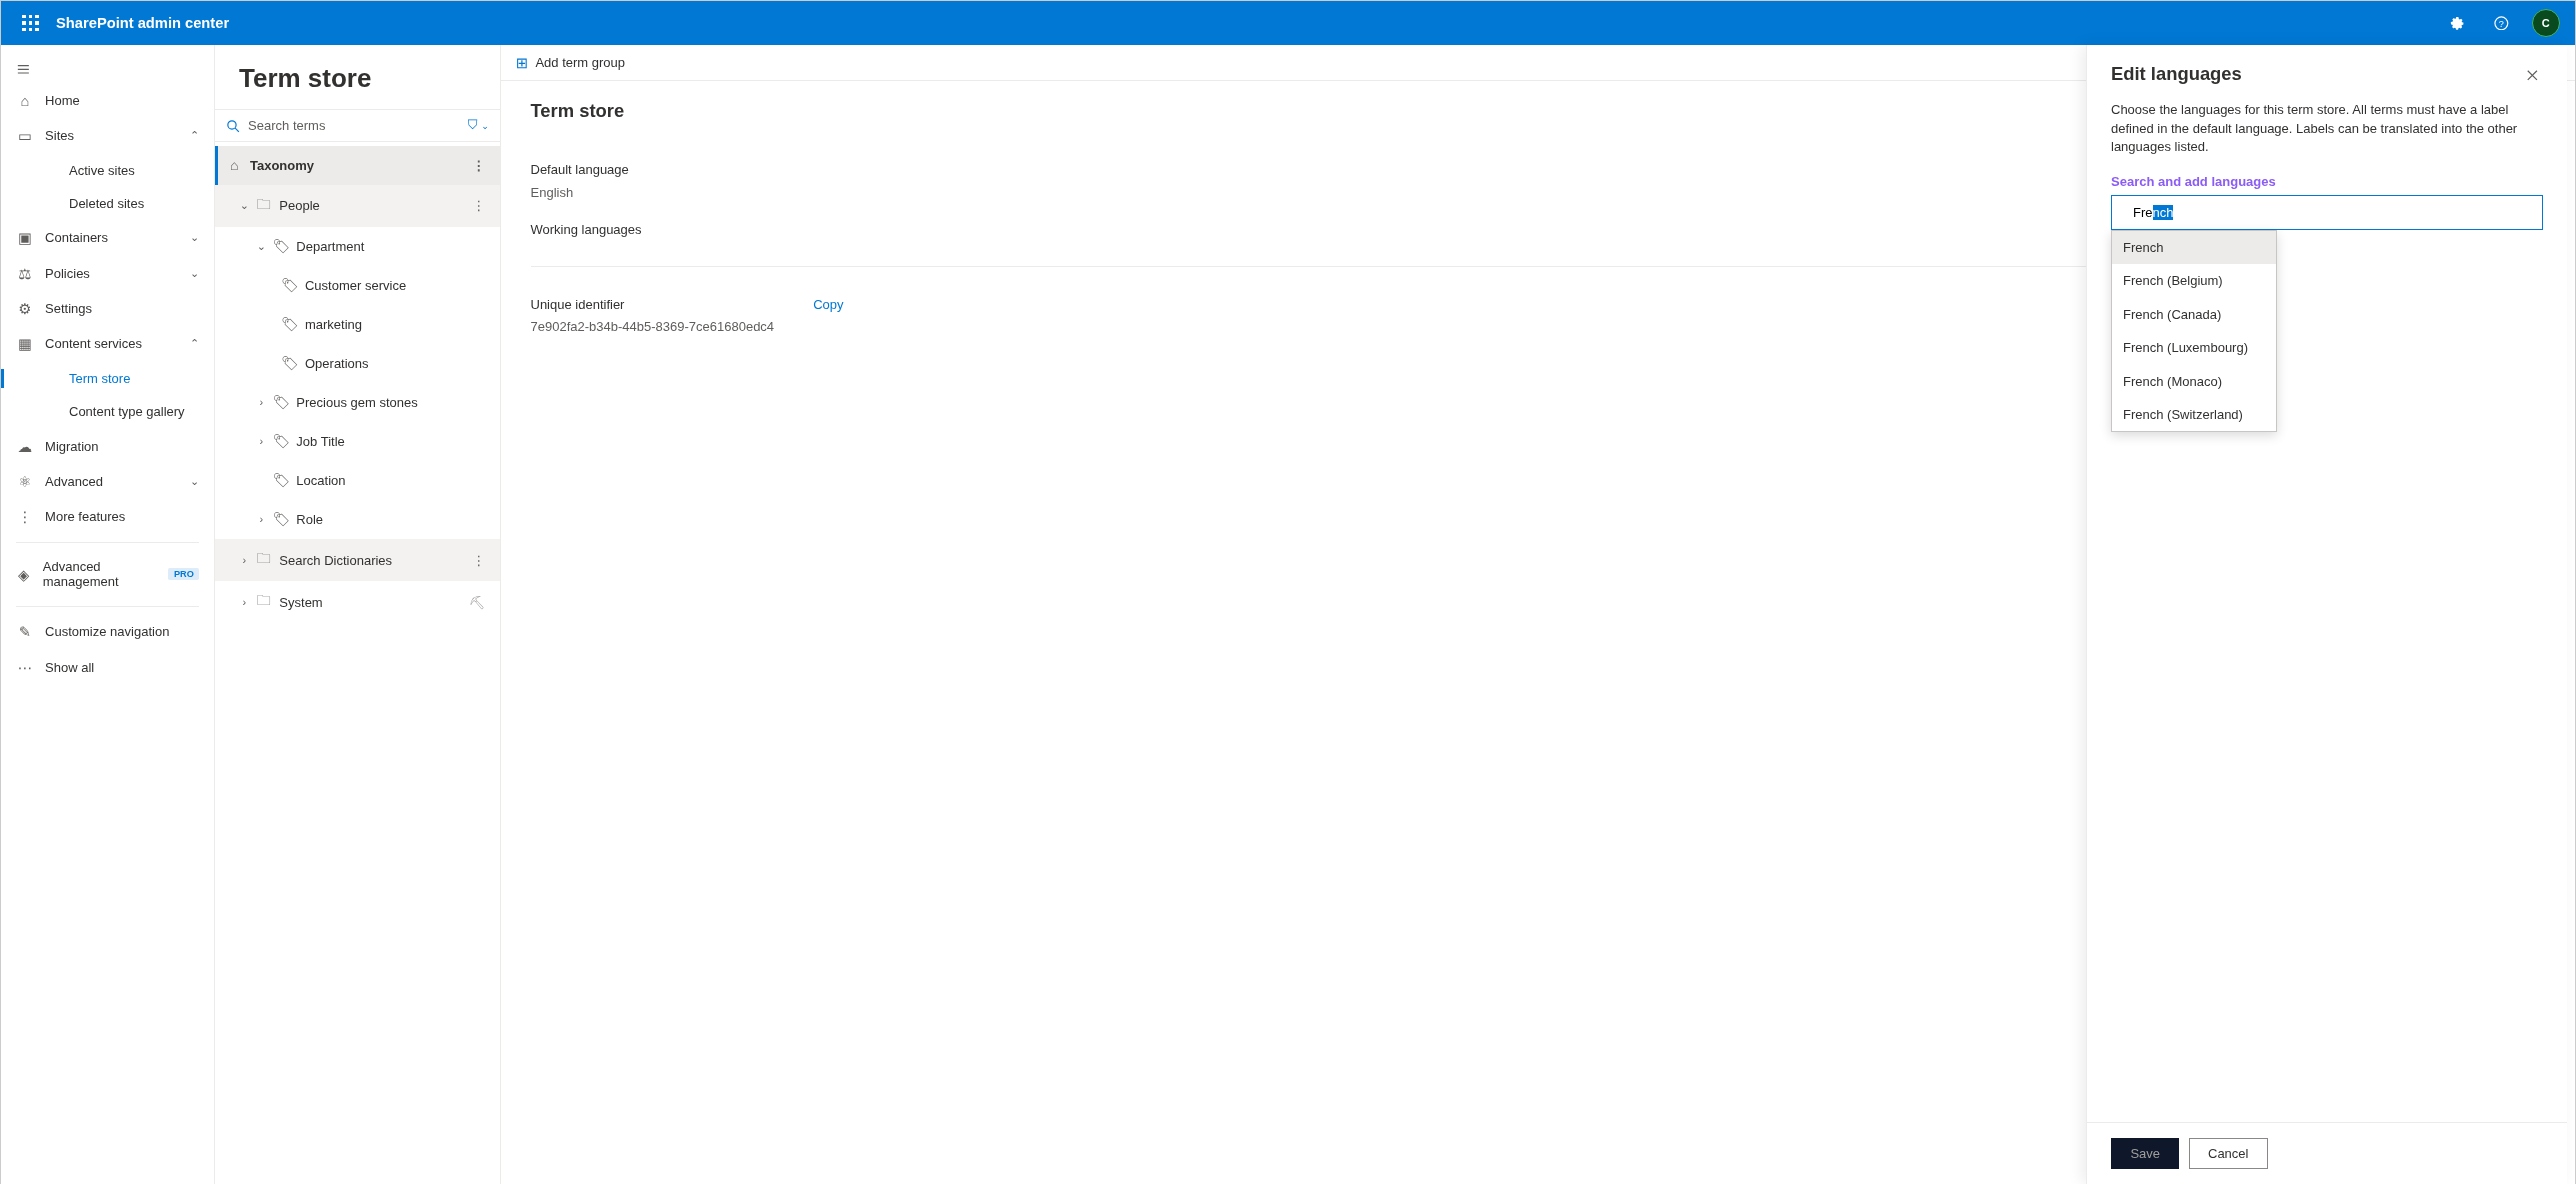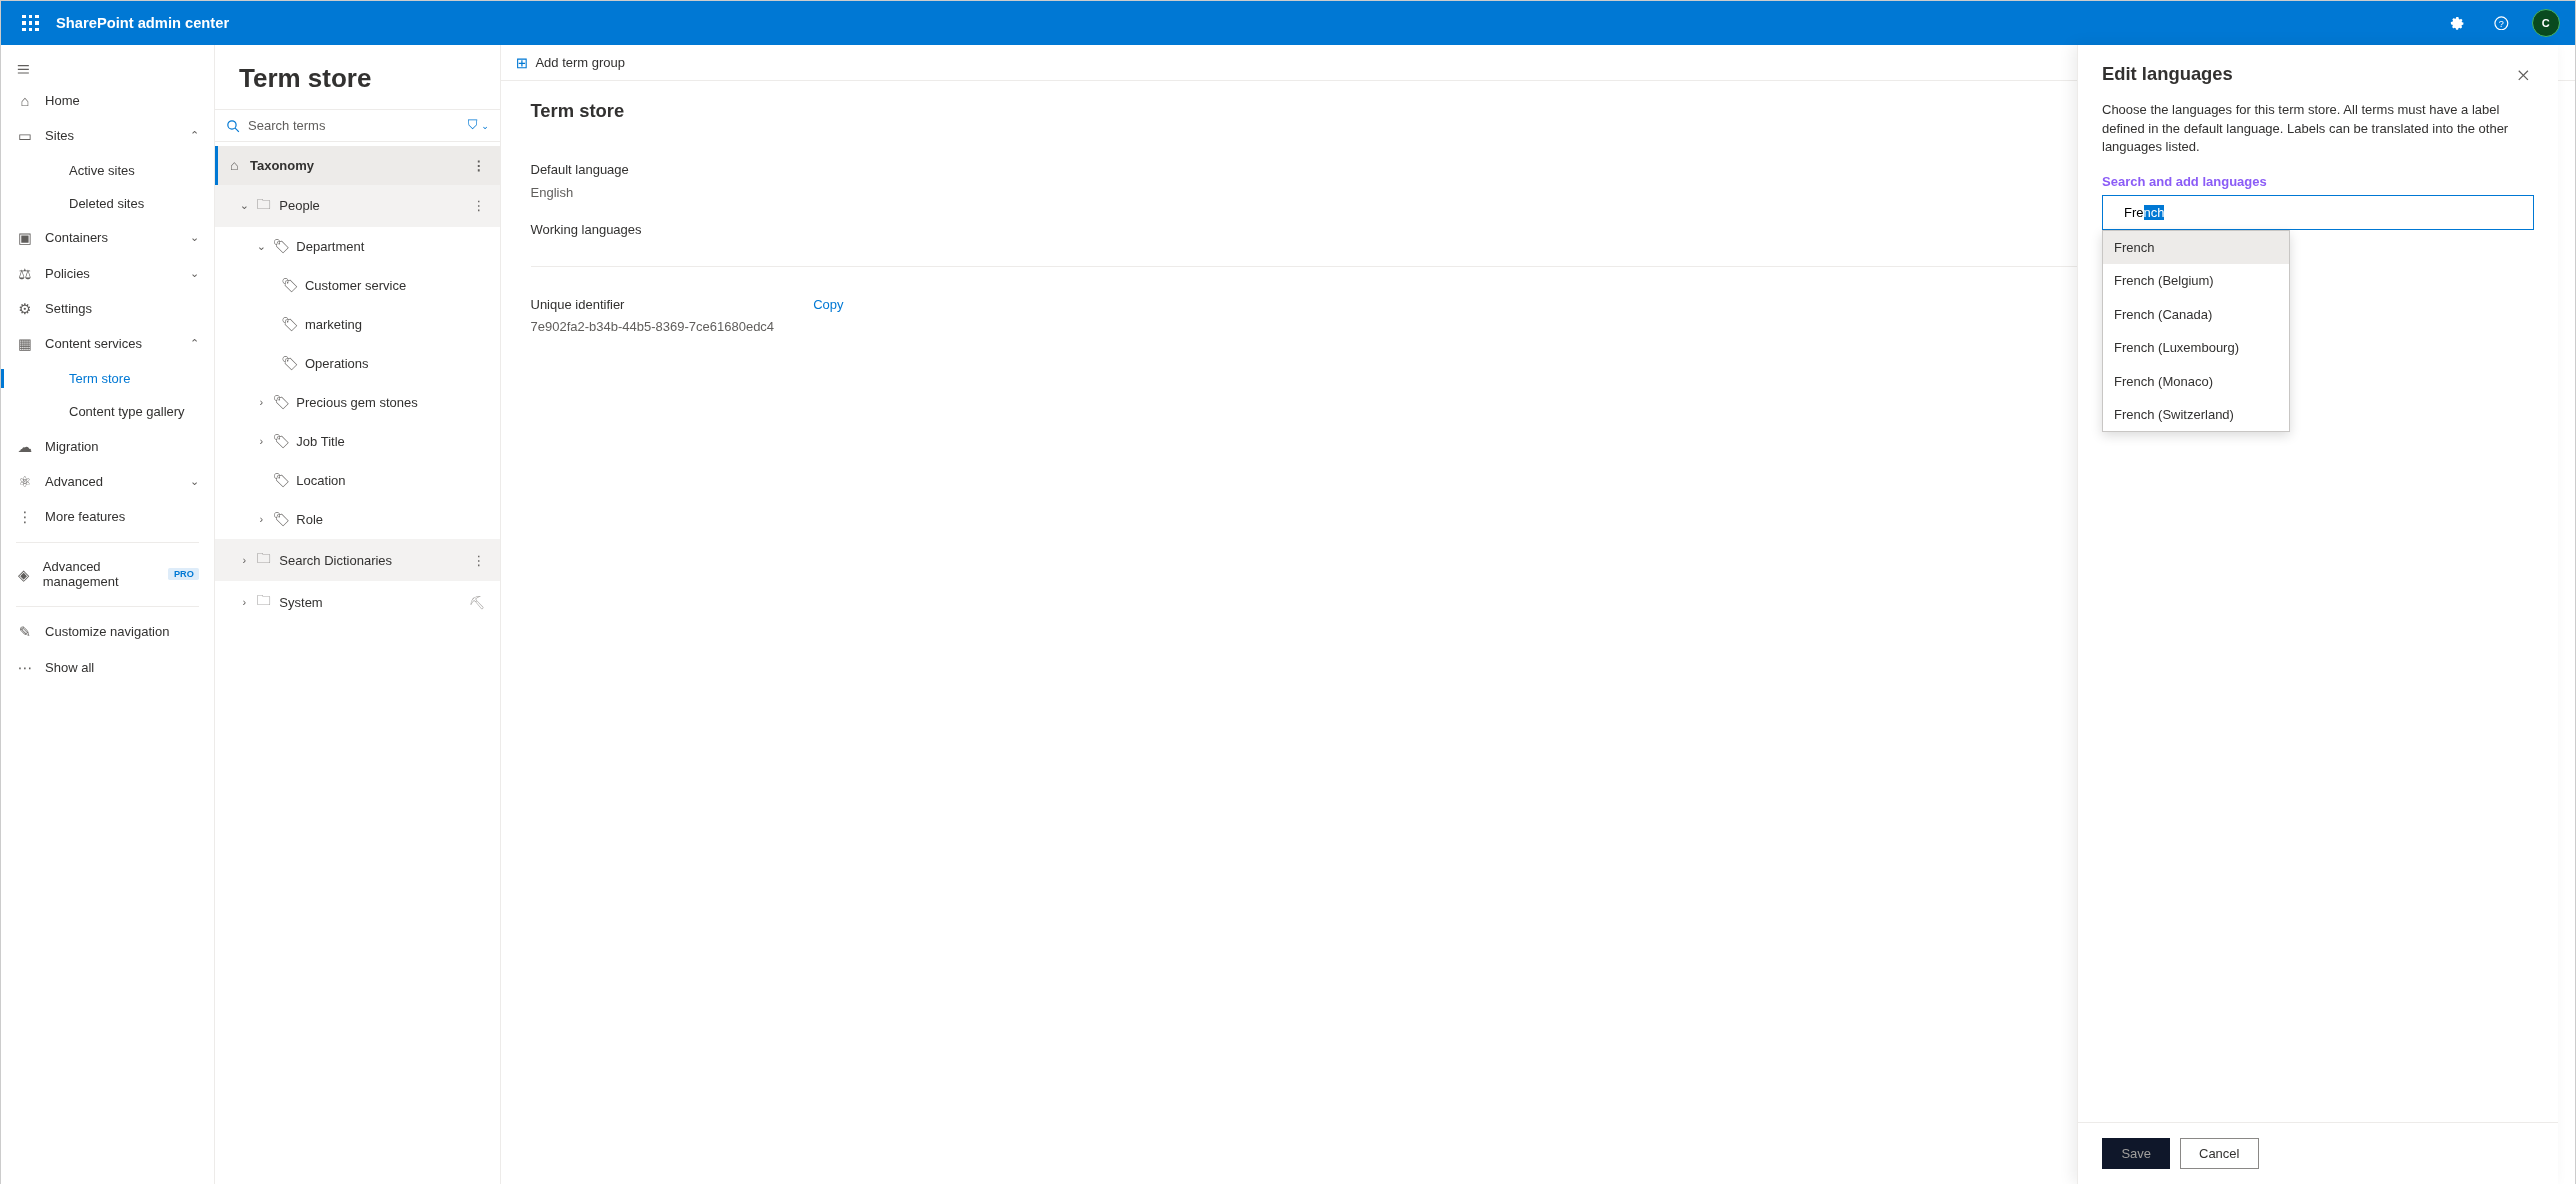--- a/index.html
+++ b/index.html
@@ -59,30 +59,30 @@
 .detail-title { font-size:18.4px; font-weight:600; color:#323130; margin-bottom:11px; }
 .detail-section { border-bottom:0.9px solid #edebe9; padding-bottom:22px; display:flex; gap:74px; }
 .detail-col { flex:1; }
 .detail-label { font-size:13px; color:#323130; margin-bottom:7.4px; display:flex; align-items:center; }
 .detail-link { color:#0078d4; font-size:13px; margin-left:auto; cursor:pointer; }
 .detail-value { font-size:13px; color:#605e5c; }
 .admin-avatar { width:33px; height:33px; border-radius:50%; background:#498205; color:#fff; display:flex; align-items:center; justify-content:center; font-size:12px; font-weight:600; margin-top:3.7px; }
 .default-badge { display:inline-flex; align-items:center; color:#605e5c; font-size:13px; gap:5.5px; }
 
 
-.right-panel { position:absolute; right:17px; top:0; width:481px; bottom:0; background:#fff; border-left:0.9px solid #edebe9; box-shadow:-3.7px 0 14.7px rgba(0,0,0,.08); display:flex; flex-direction:column; }
+.right-panel { position:absolute; right:8px; top:0; width:481px; bottom:0; background:#fff; border-left:0.9px solid #edebe9; box-shadow:-3.7px 0 14.7px rgba(0,0,0,.08); display:flex; flex-direction:column; }
 .rp-header { display:flex; align-items:flex-start; padding: 18.4px 24px 7.4px; }
 .rp-title { font-size:18.4px; font-weight:700; color:#323130; }
 .rp-close { margin-left:auto; cursor:pointer; color:#605e5c; font-size:13px; padding:3.7px; }
 .rp-body { padding: 7.4px 24px; flex:1; overflow:visible; }
 .rp-desc { font-size:13px; color:#323130; line-height:1.4; margin-bottom:18.4px; }
 .rp-field-label { font-size:13px; color:#8b5cf6; font-weight:600; margin-bottom:5.5px; }
 .rp-input-wrap { position:relative; }
 .rp-input { width:100%; height:35px; border:0.9px solid #0078d4; padding:0 21px; font-size:13px; outline:none; }
-.rp-dropdown { position:absolute; left:0; top:35px; width:188px; background:#fff; border:0.9px solid #c8c6c4; box-shadow:0 3.7px 11px rgba(0,0,0,.15); z-index:10; }
+.rp-dropdown { position:absolute; left:0; top:35px; width:166px; background:#fff; border:0.9px solid #c8c6c4; box-shadow:0 3.7px 11px rgba(0,0,0,.15); z-index:10; }
 .rp-dd-item { padding: 9.2px 11px; font-size:13px; color:#323130; cursor:pointer; }
 .rp-dd-item.highlighted { background:#edebe9; }
 .rp-footer { padding: 14.7px 24px; border-top:0.9px solid #edebe9; display:flex; gap:9.2px; }
 .btn { padding: 7.4px 18.4px; font-size:13px; border:0.9px solid transparent; cursor:pointer; }
 .btn-primary-disabled { background:#0f172a; color:#a19f9d; cursor:not-allowed; }
 .btn-default { background:#fff; border-color:#8a8886; color:#323130; }
 
 .svg-icon { width:14.7px; height:14.7px; display:inline-block; vertical-align:middle; }
 </style>
 </head>

